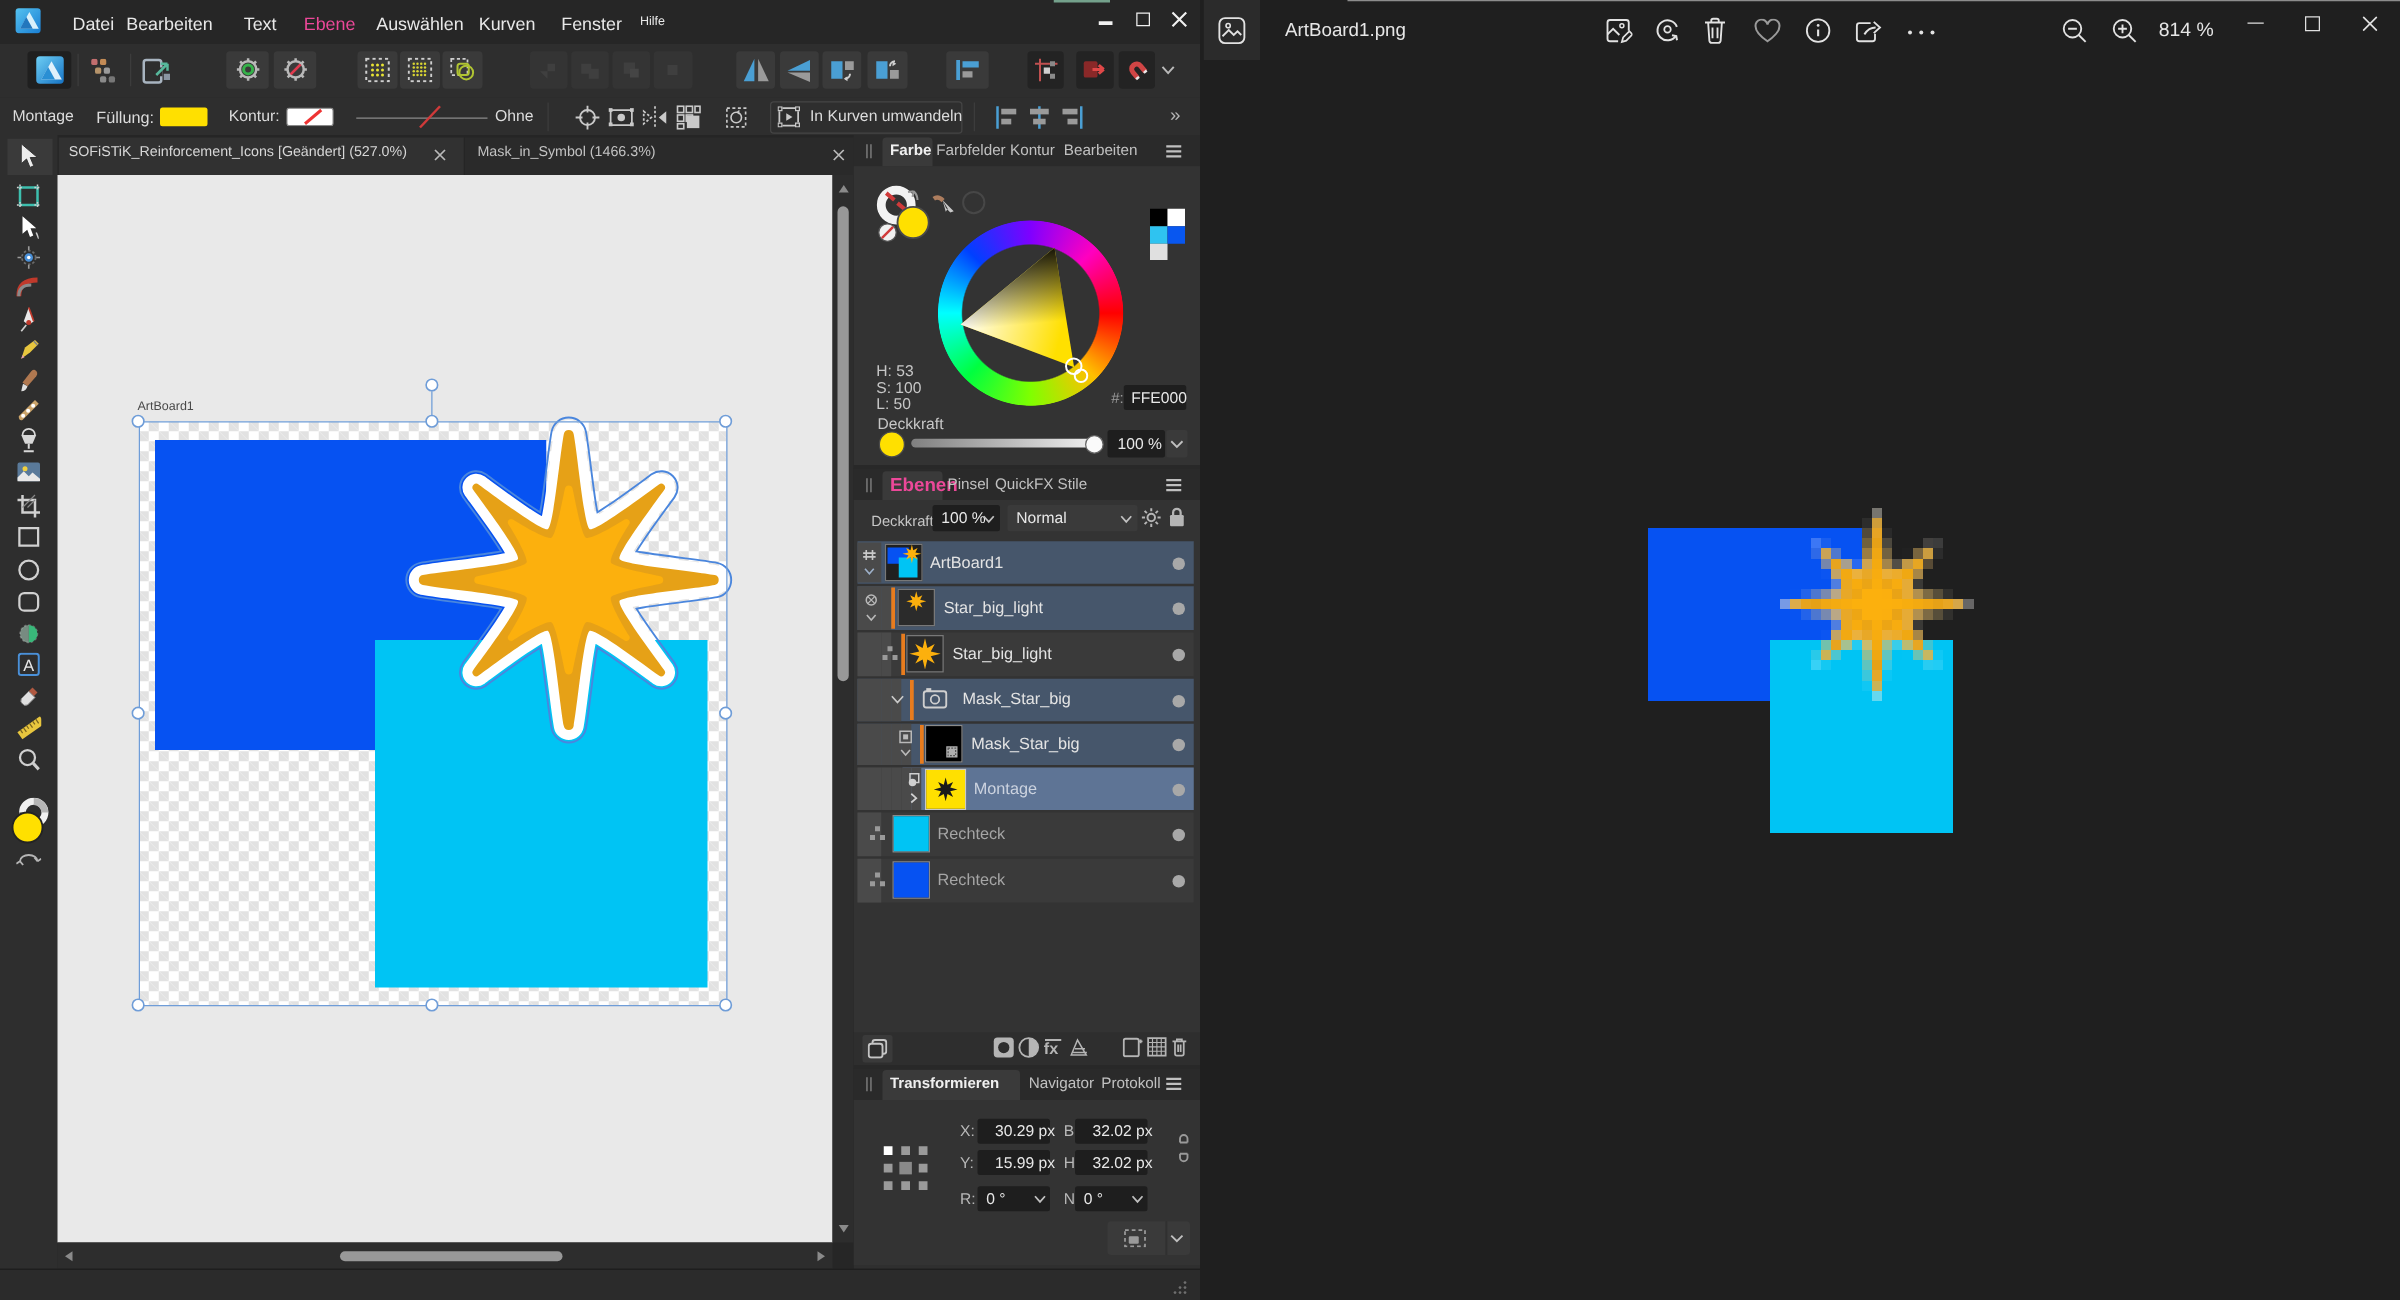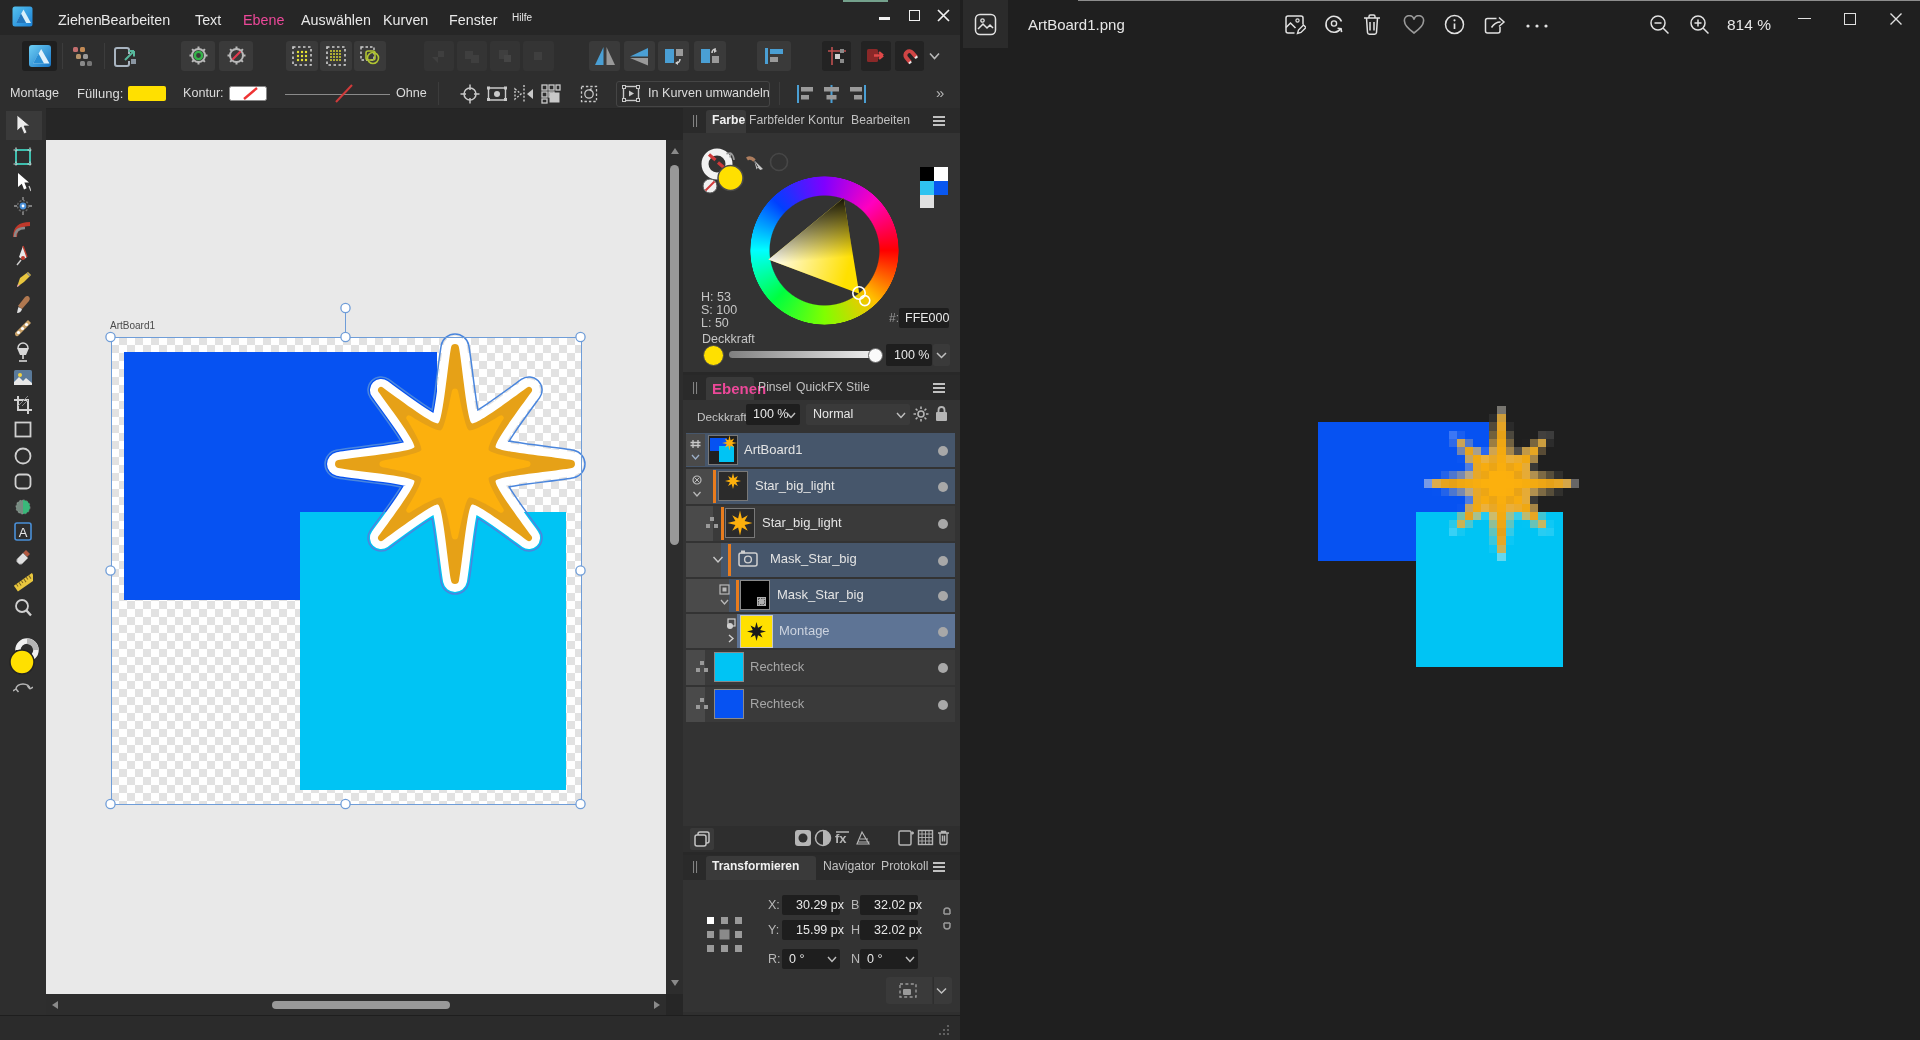--- a/index.html
+++ b/index.html
@@ -19,21 +19,21 @@
     <defs>
         <linearGradient id="adg2" x1="0" y1="0" x2="1" y2="1">
           <stop offset="0" stop-color="#55c2f0"></stop>
           <stop offset="1" stop-color="#1a7fd4"></stop>
         </linearGradient>
       </defs>
     <rect x="0.5" y="0.5" width="20" height="20" rx="2.5" fill="url(#adg2)"></rect>
     <path d="M11.5 3.5 L19 17 L4 17 Z" fill="#d8f0fb"></path>
     <path d="M9 7.5 L14.2 17 L4 17 Z" fill="#2377bd"></path>
   </svg>
-  <div class="txt" style="left:58px;top:12px;font-size:14.3px;color:#e8e8e8">Ziehen</div>
+  <div class="txt" style="left:58px;top:12px;font-size:14.3px;color:#e8e8e8">Datei</div>
   <div class="txt" style="left:101px;top:12px;font-size:14.3px;color:#e8e8e8">Bearbeiten</div>
   <div class="txt" style="left:195px;top:12px;font-size:14.3px;color:#e8e8e8">Text</div>
   <div class="txt" style="left:243px;top:12px;font-size:14.3px;color:#ec4899">Ebene</div>
   <div class="txt" style="left:301px;top:12px;font-size:14.3px;color:#e8e8e8">Auswählen</div>
   <div class="txt" style="left:383px;top:12px;font-size:14.3px;color:#e8e8e8">Kurven</div>
   <div class="txt" style="left:449px;top:12px;font-size:14.3px;color:#e8e8e8">Fenster</div>
   <div class="txt" style="left:512px;top:12px;font-size:10px;color:#e8e8e8">Hilfe</div>
 
   <div class="ab" style="left:879px;top:17px;width:11px;height:3px;background:#f0f0f0"></div>
   <div class="ab" style="left:909px;top:10px;width:9px;height:9px;border:1.6px solid #f0f0f0"></div>
@@ -285,20 +285,32 @@
         <rect x="5.5" y="11" width="10" height="4.5" fill="#9a9a9a"></rect>
       </svg>
     <svg class="ab" style="left:847px;top:6px" width="21" height="20">
         <path d="M18 1 V19" stroke="#4a9fd4" stroke-width="2"></path>
         <rect x="3" y="3" width="12" height="4.5" fill="#9a9a9a"></rect>
         <rect x="7" y="11" width="8" height="4.5" fill="#9a9a9a"></rect>
       </svg>
     <div class="txt" style="left:936px;top:6px;font-size:15px;color:#b5b5b5">»</div>
   </div>
 
+  <div class="ab" style="left:0;top:108px;width:960px;height:32px;background:#252525">
+    <div class="ab" style="left:47px;top:2px;width:324px;height:30px;background:#313131"></div>
+    <div class="txt" style="left:55px;top:8px;font-size:11.4px;color:#d6d6d6">SOFiSTiK_Reinforcement_Icons [Geändert] (527.0%)</div>
+    <svg class="ab" style="left:347px;top:11px" width="10" height="10">
+        <path d="M1 1 L9 9 M9 1 L1 9" stroke="#b9b9b9" stroke-width="1.4"></path>
+      </svg>
+    <div class="ab" style="left:372px;top:2px;width:318px;height:30px;background:#2a2a2a"></div>
+    <div class="txt" style="left:382px;top:8px;font-size:11.4px;color:#c2c2c2">Mask_in_Symbol (1466.3%)</div>
+    <svg class="ab" style="left:666px;top:11px" width="10" height="10">
+        <path d="M1 1 L9 9 M9 1 L1 9" stroke="#b9b9b9" stroke-width="1.4"></path>
+      </svg>
+  </div>
 
   <div class="ab" id="toolstrip" style="left:0;top:108px;width:46px;height:907px;background:#2e2e2e">
     <div class="ab" style="left:6px;top:3px;width:36px;height:29px;background:#3a3a3a"></div>
 
     <svg class="ab" style="left:15px;top:6px" width="17" height="22">
         <path d="M2 1 L2 17 L6.2 13.2 L9 20 L12 18.6 L9.2 12 L15 12 Z" fill="#ececec" stroke="#333" stroke-width="0.8"></path>
       </svg>
 
     <svg class="ab" style="left:13px;top:39px" width="20" height="20">
         <rect x="3" y="3" width="14" height="14" fill="none" stroke="#3dbfae" stroke-width="2"></rect>

